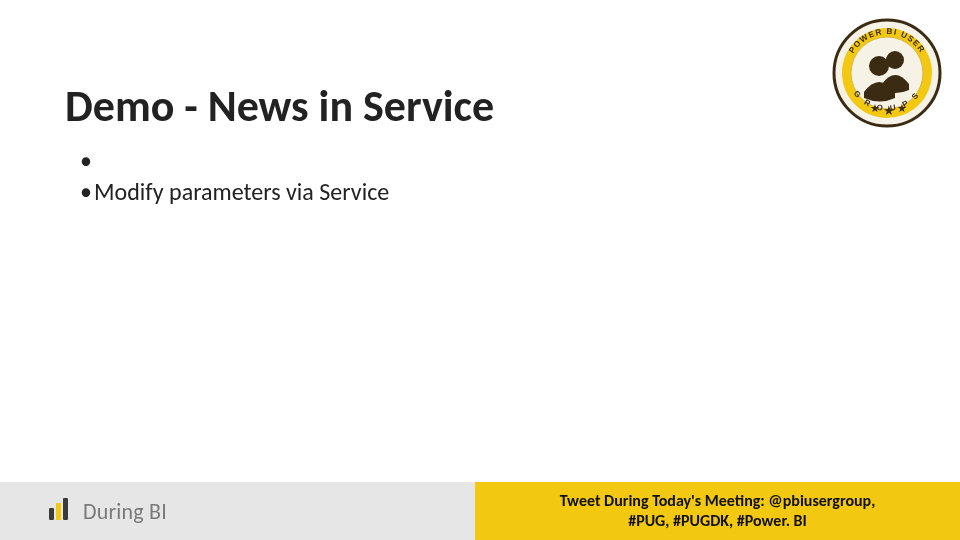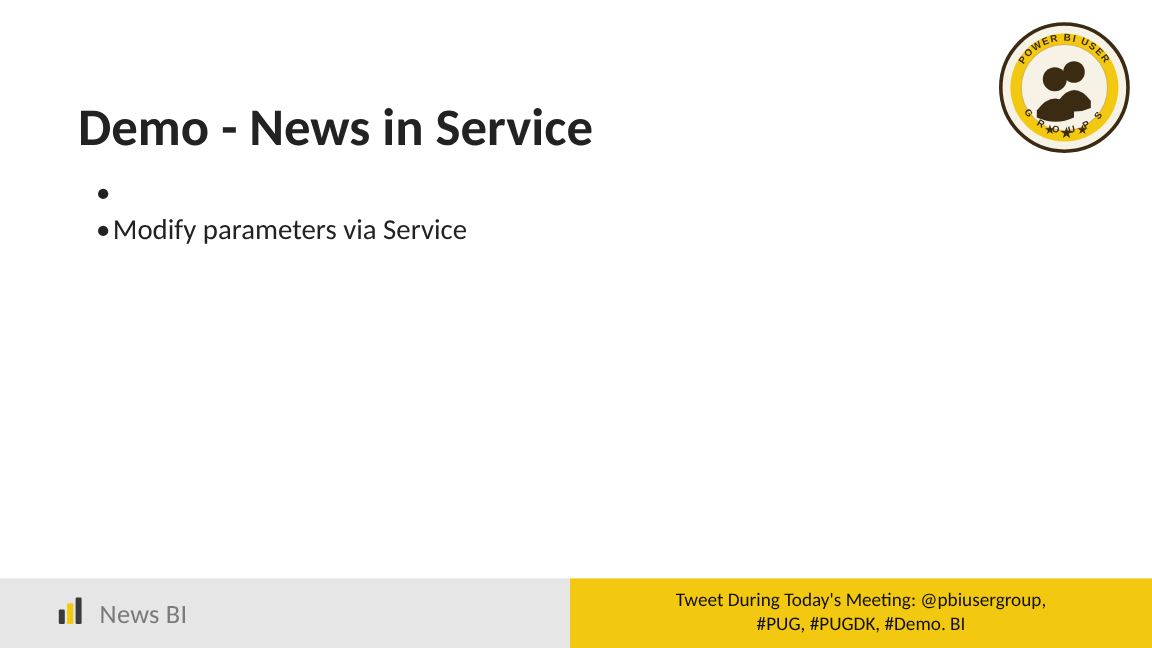--- a/index.html
+++ b/index.html
@@ -75,20 +75,21 @@
     height: 58px;
     background: #f2c811;
     display: flex;
     flex-direction: column;
     justify-content: center;
     align-items: center;
     font-size: 16px;
     color: #111;
     line-height: 1.25;
     text-align: center;
+    font-weight: bold;
   }
   .pbi-name {
     font-size: 22px;
     color: #7a7a7a;
     font-weight: 400;
     letter-spacing: 0.2px;
   }
 </style>
 </head>
 <body>
@@ -152,21 +153,21 @@
   <div class="footer">
     <div class="footer-left">
       <span>
         <svg width="30" height="30" viewBox="0 0 30 30">
           <rect x="4" y="14" width="5" height="12" rx="1" fill="#3b3b3b"></rect>
           <rect x="11" y="9" width="5" height="17" rx="1" fill="#f2c811"></rect>
           <rect x="18" y="4" width="5" height="22" rx="1" fill="#3b3b3b"></rect>
           <rect x="11" y="9" width="5" height="17" rx="1" fill="#f2c811"></rect>
         </svg>
       </span>
-      <span class="pbi-name">News BI</span>
+      <span class="pbi-name">During BI</span>
     </div>
     <div class="footer-right">
       <div>Tweet During Today's Meeting: @pbiusergroup,</div>
-      <div>#PUG, #PUGDK, #Demo. BI</div>
+      <div>#PUG, #PUGDK, #Power. BI</div>
     </div>
   </div>
 
 </div>
 
 </body></html>

